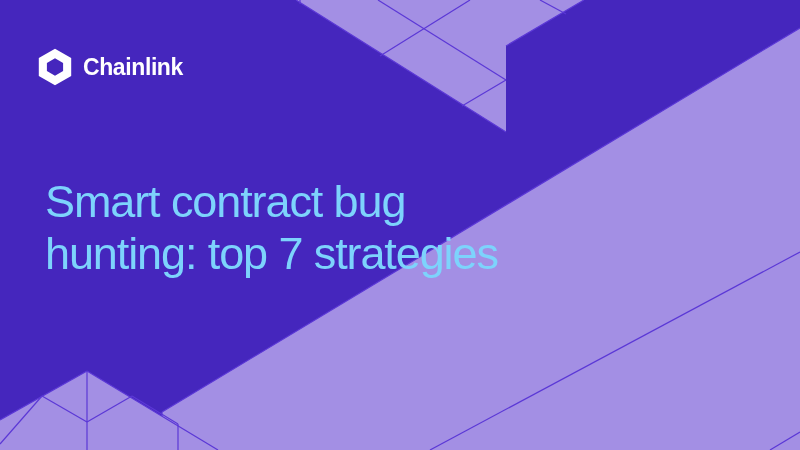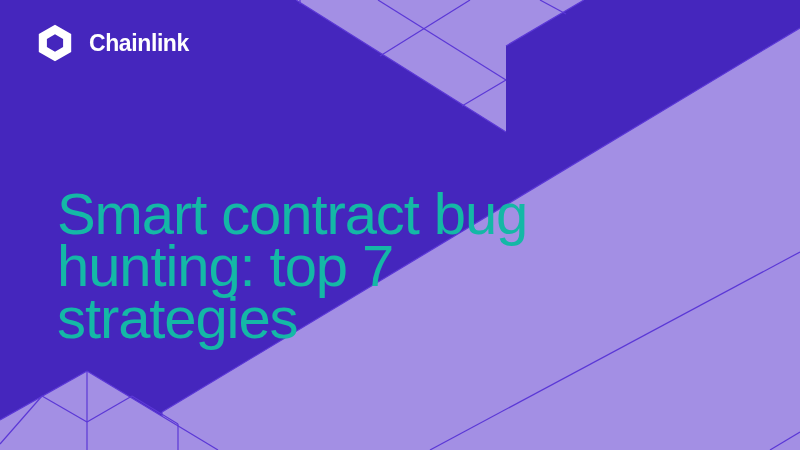--- a/index.html
+++ b/index.html
@@ -18,47 +18,47 @@
   #bg-art {
     position: absolute;
     inset: 0;
     width: 800px;
     height: 450px;
     display: block;
   }
   #brand {
     position: absolute;
     left: 38px;
-    top: 24px;
+    top: 48px;
     display: flex;
     align-items: center;
-    gap: 17px;
+    gap: 11px;
     z-index: 5;
   }
   #brand-mark {
     display: block;
     width: 34px;
     height: 38px;
   }
   #brand-word {
     color: #ffffff;
     font-size: 23px;
     font-weight: bold;
     letter-spacing: -0.4px;
     line-height: 1;
     white-space: nowrap;
   }
   #headline {
     position: absolute;
     left: 41px;
     top: 172px;
     z-index: 5;
-    margin: 16px;
-    color: #14b8a6;
-    font-size: 58px;
+    margin: 4px;
+    color: #7dd3fc;
+    font-size: 45px;
     font-weight: normal;
     line-height: 52px;
     letter-spacing: -1.1px;
     max-width: 560px;
     white-space: pre-line;
   }
 </style>
 </head>
 <body>
 

